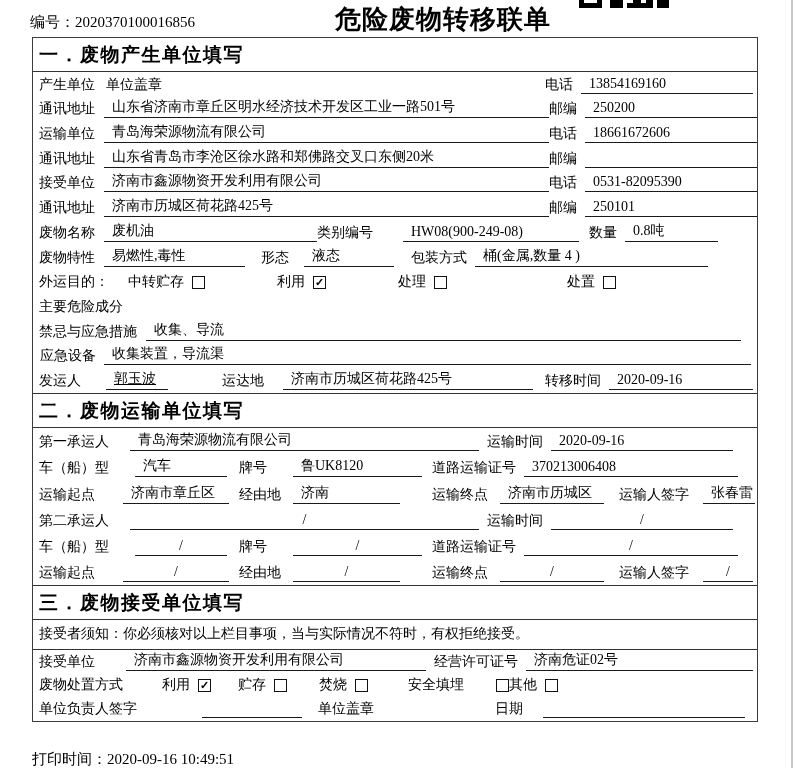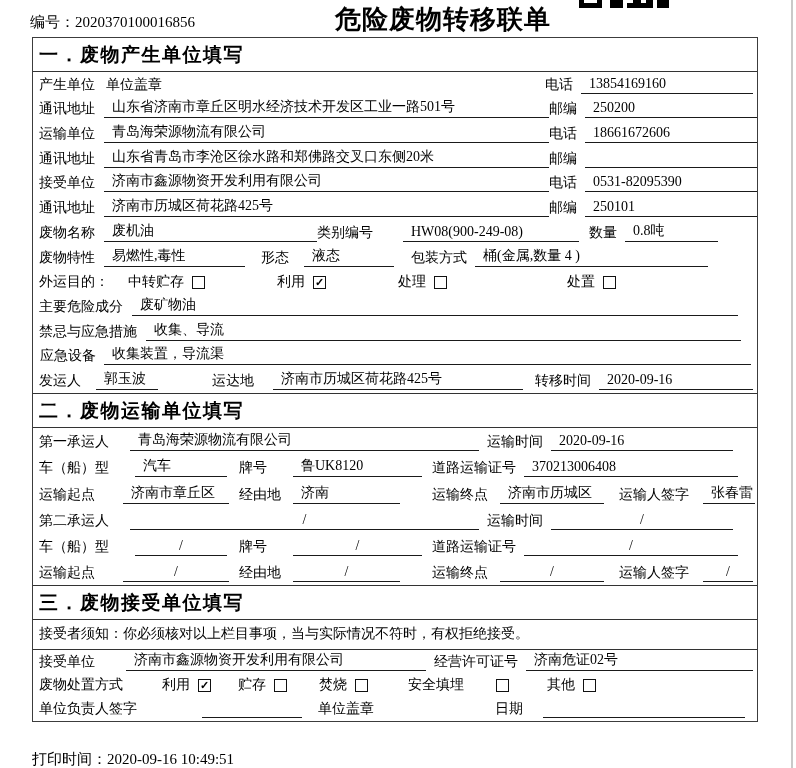--- a/index.html
+++ b/index.html
@@ -134,33 +134,32 @@
           <span class="cbl">处理</span>
           <span class="cb"></span>
         </span>
         <span class="cbw" style="margin-left: 120px;">
           <span class="cbl">处置</span>
           <span class="cb"></span>
         </span>
       </div>
       <div class="frow">
         <span class="t" style="width: 85px;">主要危险成分</span>
-        <span class="u fl" style="flex: 1 1 auto; margin-left: 8px; margin-right: 15px;">废矿物油</span>
       </div>
       <div class="frow">
         <span class="t" style="width: 99px;">禁忌与应急措施</span>
         <span class="u fl" style="flex: 1 1 auto; margin-left: 8px; margin-right: 12px;">收集、导流</span>
       </div>
       <div class="frow">
         <span class="t" style="width: 57px; text-align: right;">应急设备</span>
         <span class="u fl" style="flex: 1 1 auto; margin-left: 8px; margin-right: 2px;">收集装置，导流渠</span>
       </div>
       <div class="frow">
         <span class="t" style="width: 57px;">发运人</span>
-        <span class="u" style="width: 62px; margin-left: 0;">郭玉波</span>
+        <span class="u" style="width: 62px; margin-left: 10px; text-decoration: underline;">郭玉波</span>
         <span class="t" style="margin-left: 54px;">运达地</span>
         <span class="u" style="width: 250px; margin-left: 19px;">济南市历城区荷花路425号</span>
         <span class="t" style="margin-left: 12px;">转移时间</span>
         <span class="u fl" style="flex: 1 1 auto; margin-left: 8px;">2020-09-16</span>
       </div>
     </div>
     <div class="sec s1">
       <div class="sec-title">二．废物运输单位填写</div>
       <div class="frow">
         <span class="t" style="width: 78px;">第一承运人</span>
@@ -231,21 +230,21 @@
           <span class="cb"></span>
         </span>
         <span class="cbw" style="margin-left: 32px;">
           <span class="cbl">焚烧</span>
           <span class="cb"></span>
         </span>
         <span class="cbw" style="margin-left: 40px; gap: 24px;">
           <span class="cbl">安全填埋</span>
           <span class="cb"></span>
         </span>
-        <span class="cbw" style="margin-left: 38px;">
+        <span class="cbw" style="">
           <span class="cbl">其他</span>
           <span class="cb"></span>
         </span>
       </div>
       <div class="frow">
         <span class="t" style="width: 98px;">单位负责人签字</span>
         <span class="u" style="width: 100px; margin-left: 65px;"></span>
         <span class="t" style="margin-left: 16px;">单位盖章</span>
         <span class="t" style="margin-left: 121px;">日期</span>
         <span class="u fl" style="flex: 1 1 auto; margin-left: 20px; margin-right: 8px;"></span>

